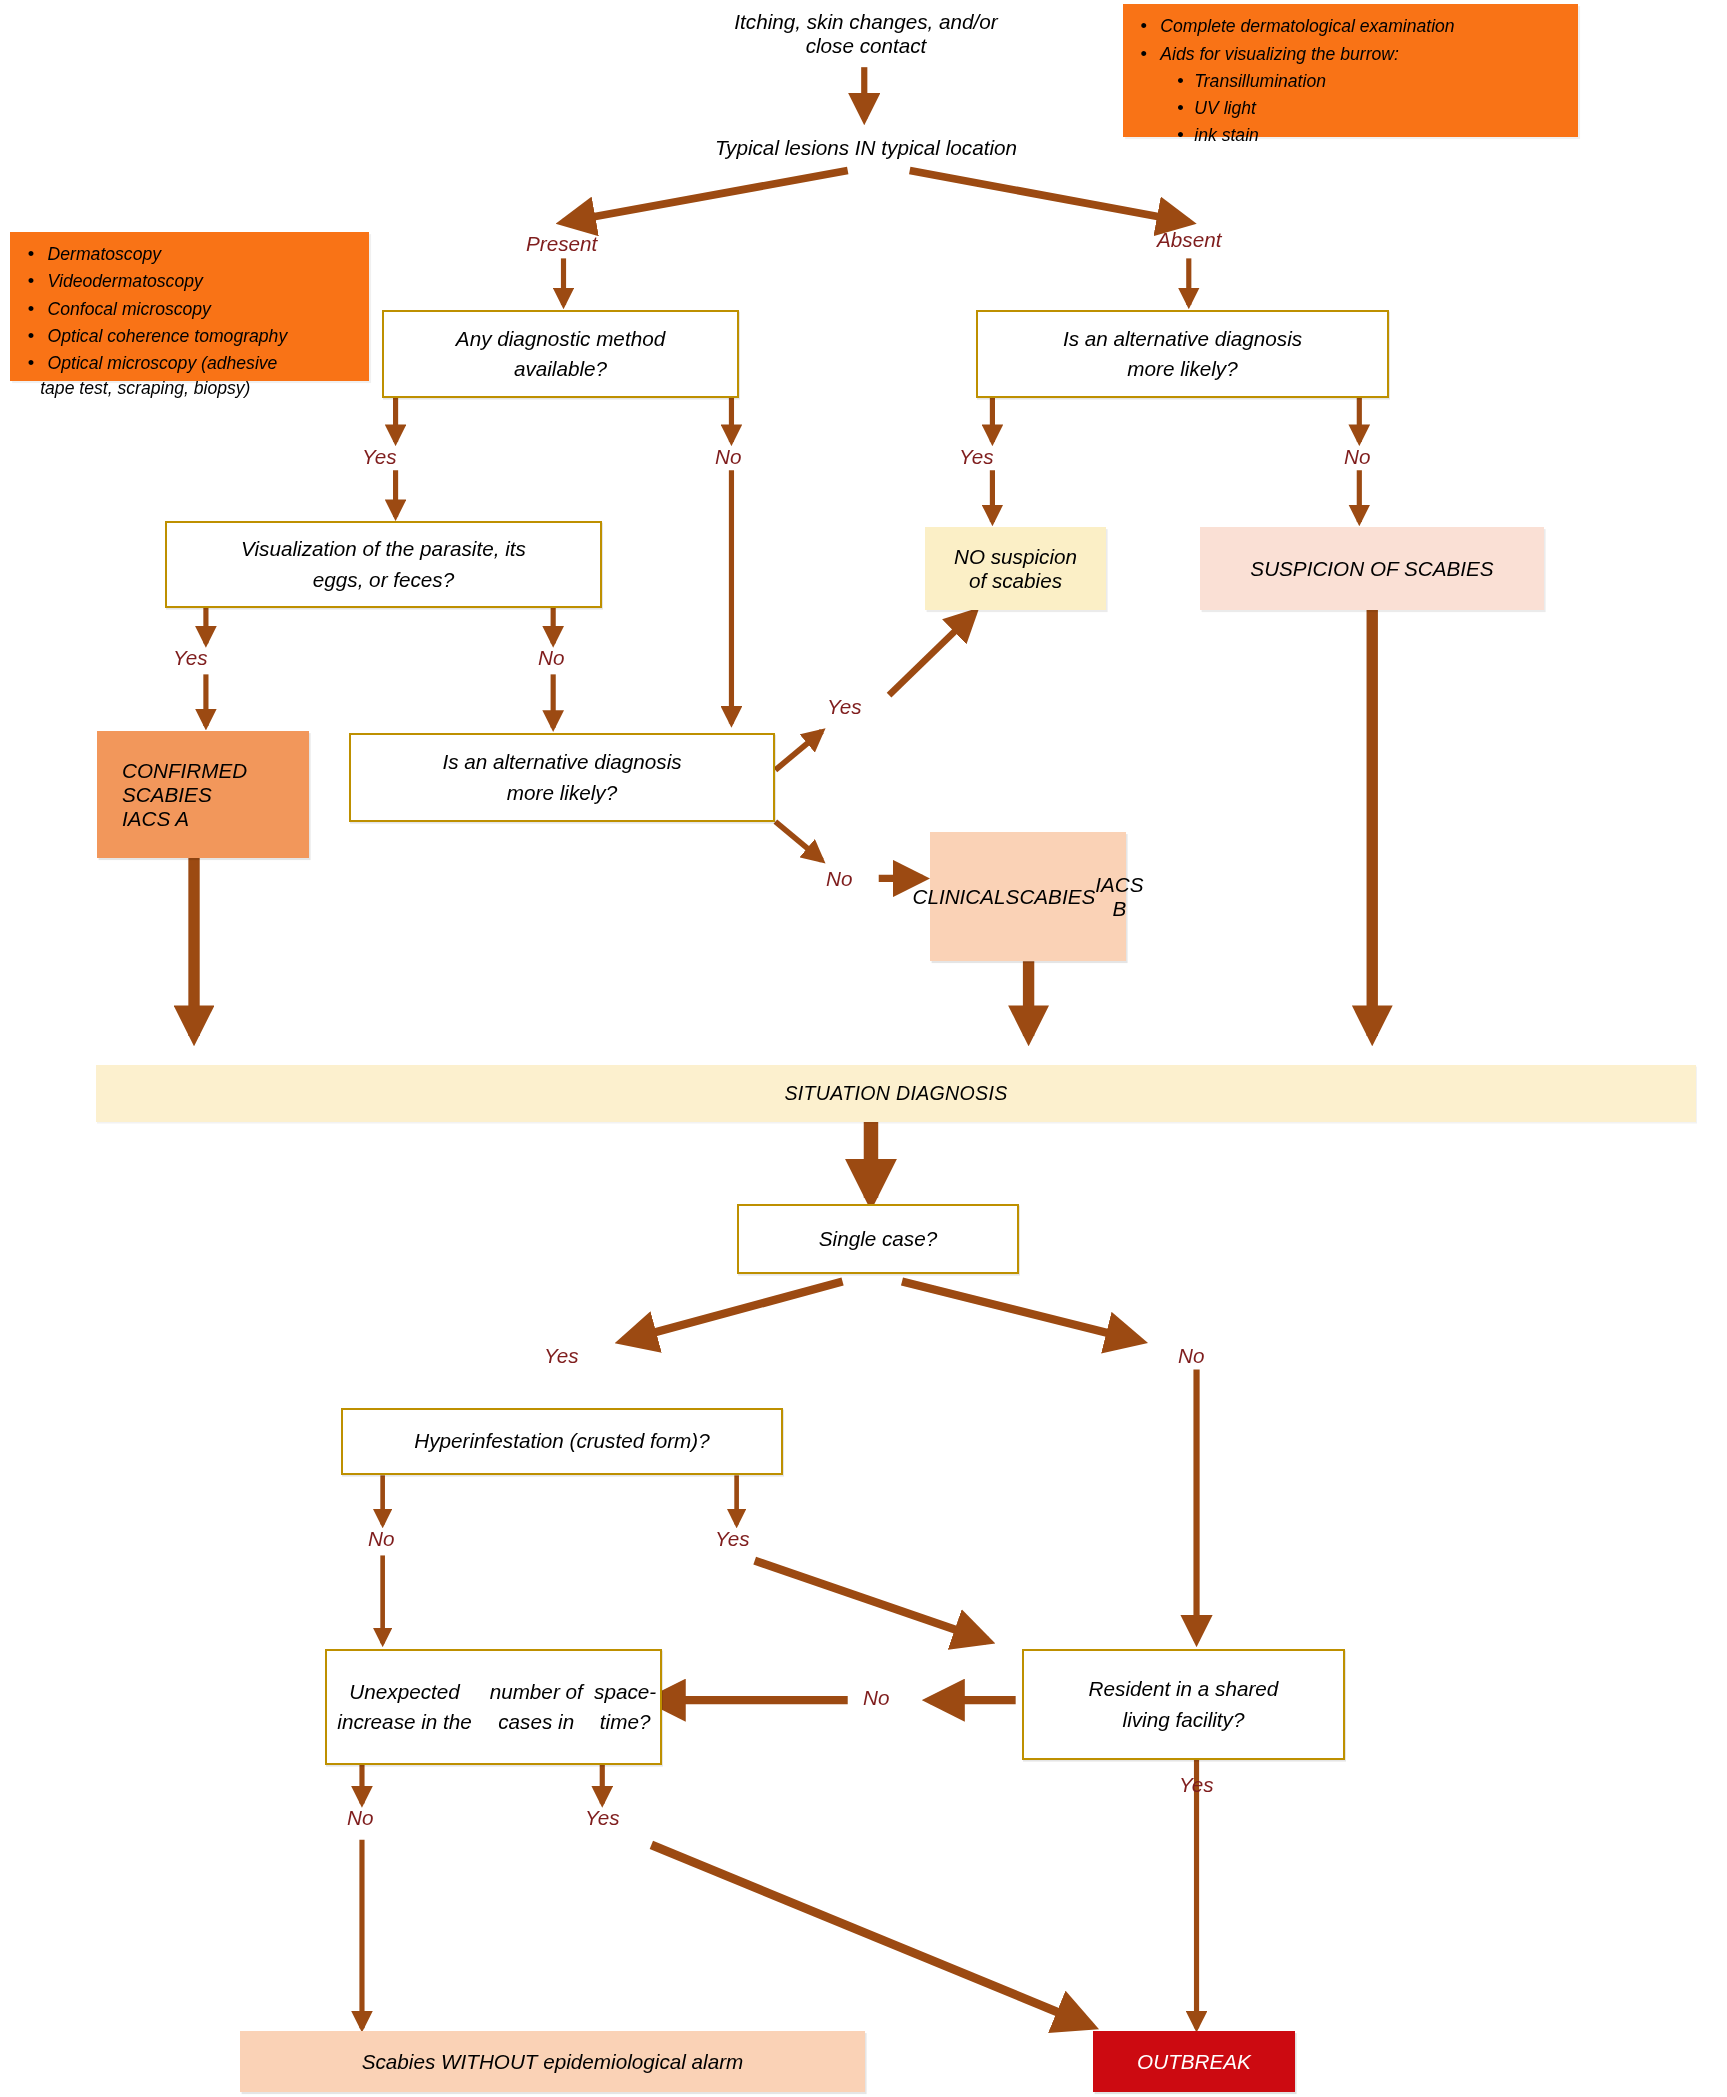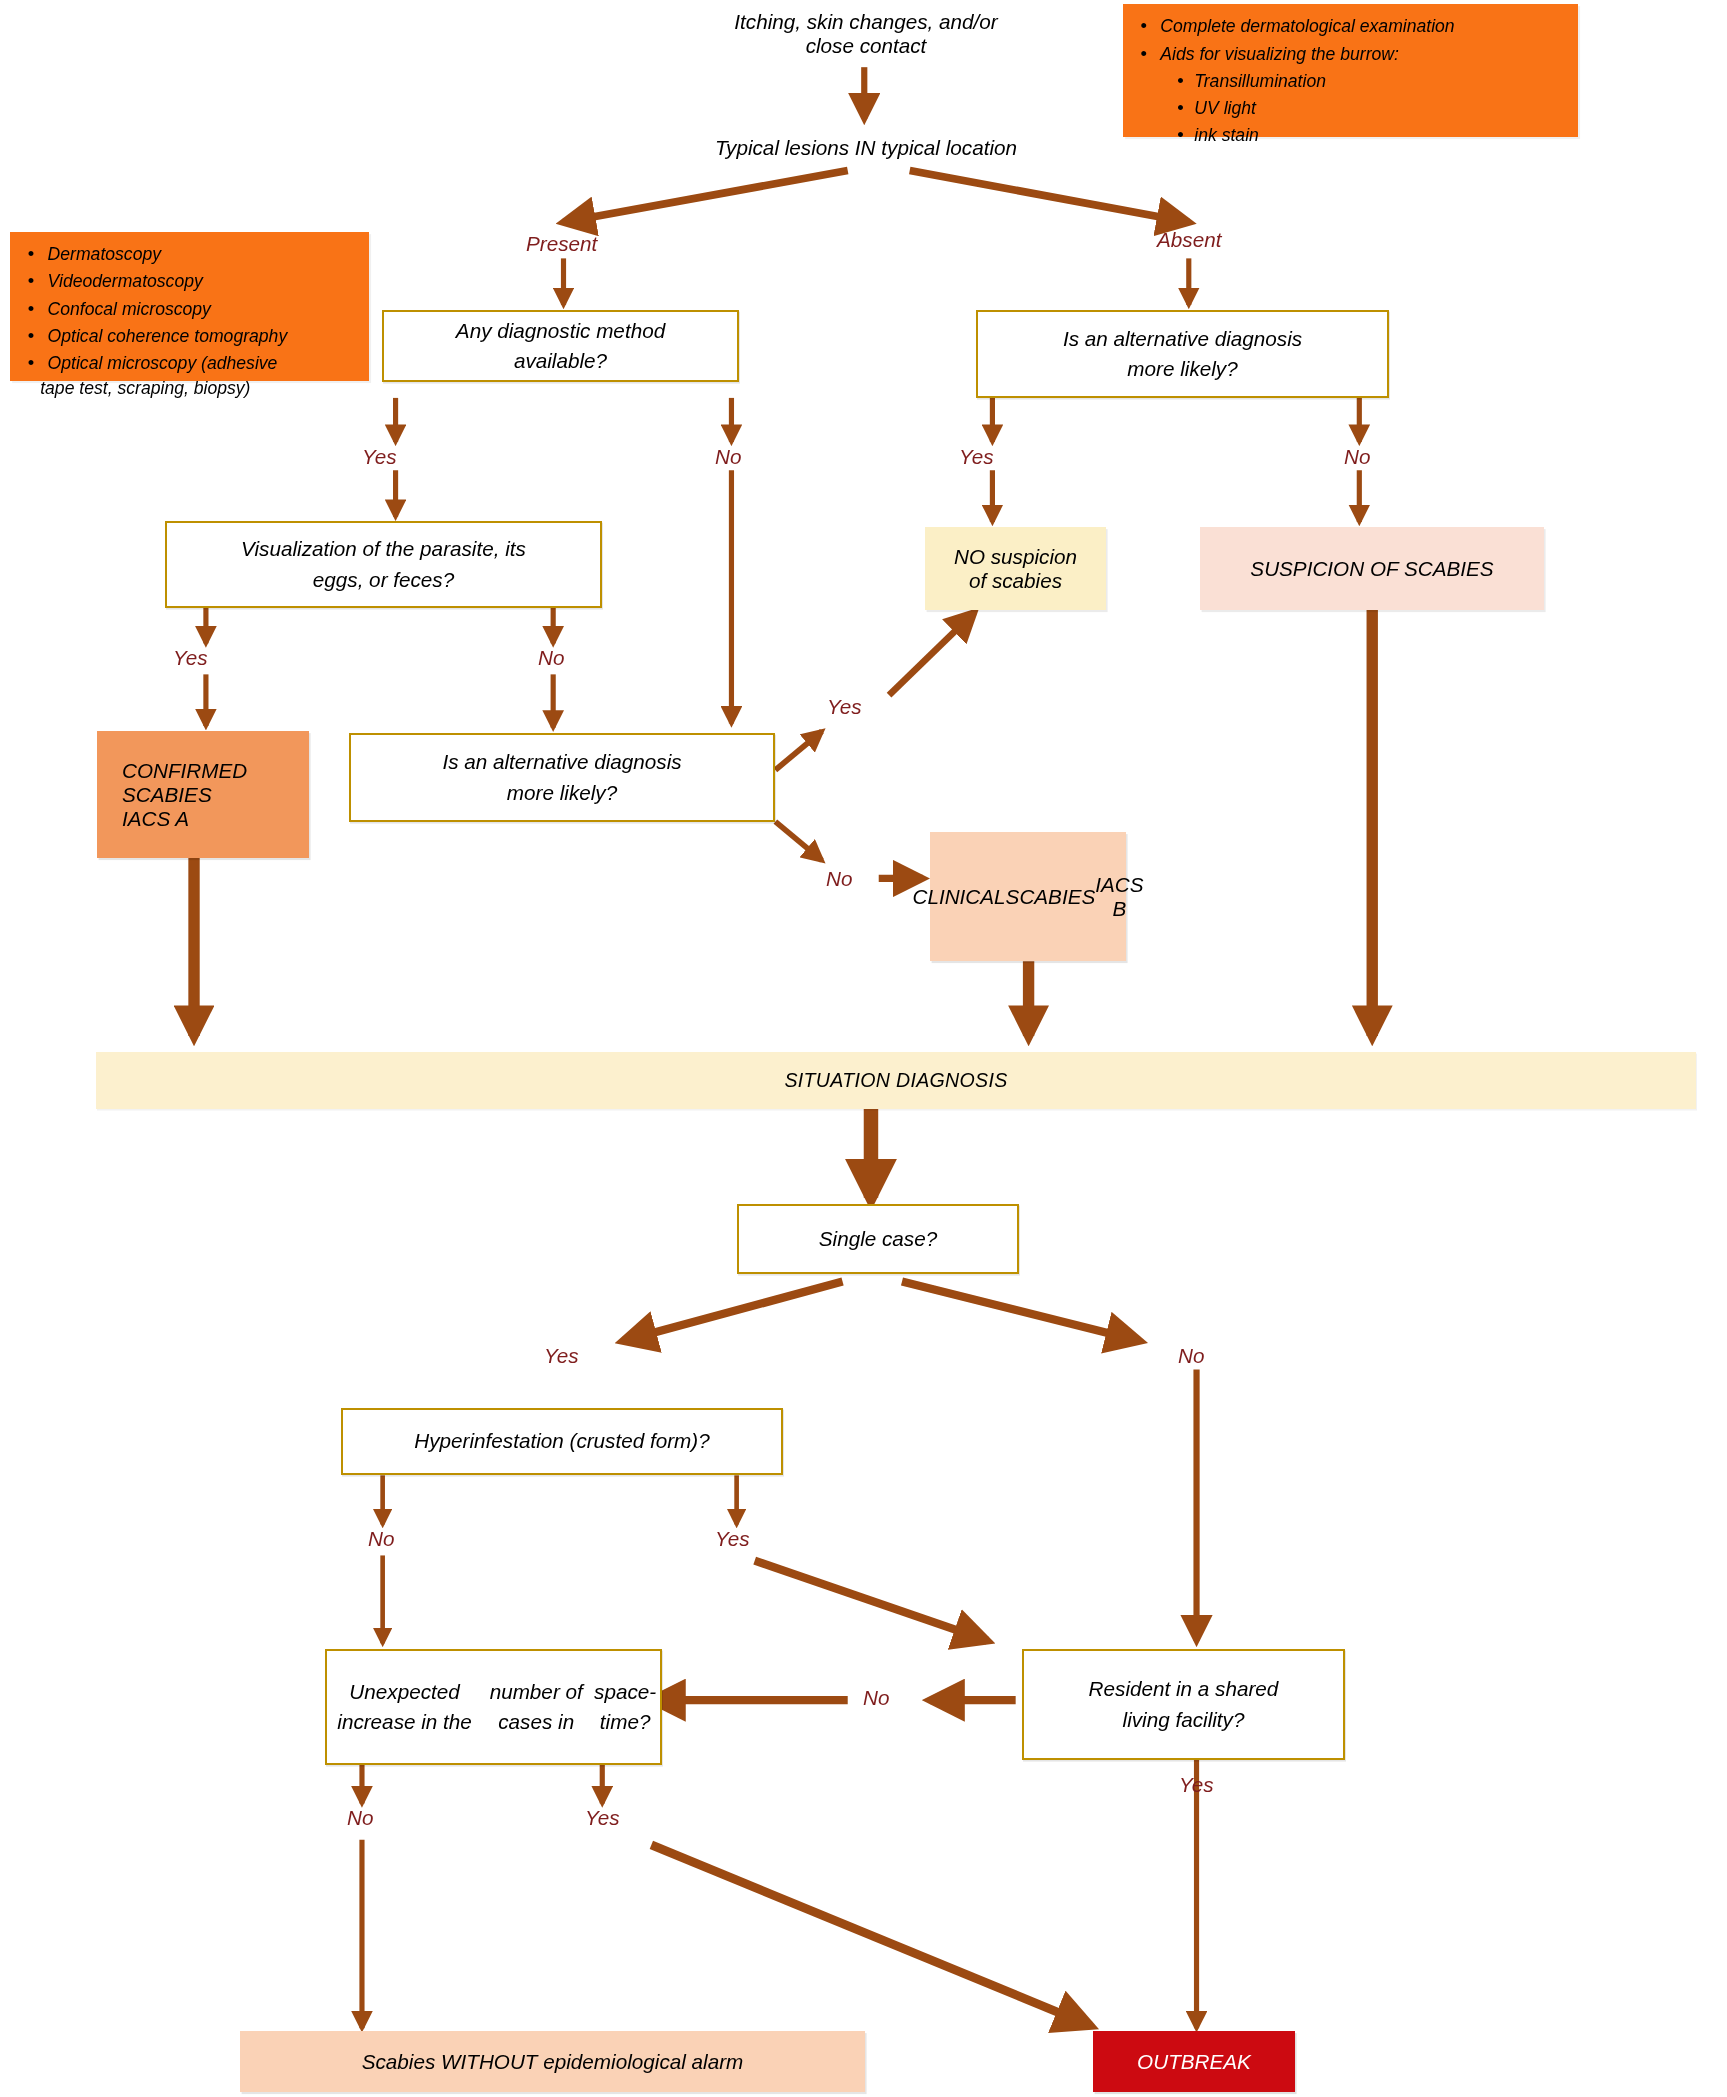--- a/index.html
+++ b/index.html
@@ -46,21 +46,21 @@
   
   .banner{background:#FCF0CE;font-style:italic;letter-spacing:0.3px;box-shadow:1px 1.6px 0 rgba(0,0,0,.05);}
   .lbl{position:absolute;color:#7f1d1d;white-space:nowrap;}
 
   
   #arrows{position:absolute;left:0;top:0;width:1728px;height:2097px;pointer-events:none;}
   .ar{stroke:#9C4A12;fill:none;}
   .arfill{fill:#9C4A12;}
 
   .f34{font-size:17.6px;}
-  .f38{font-size:19.6px;}
+  .f38{font-size:19.6px;margin-top:13px;}
   .f40{font-size:20.7px;font-style:italic;}
 </style>
 </head>
 <body>
 
 <div id="stage">
 
   <svg id="arrows" viewBox="0 0 3343 4058" xmlns="http://www.w3.org/2000/svg">
     <defs>
       <marker id="ah" viewBox="0 0 10 10" refX="8" refY="5" markerWidth="5.2" markerHeight="5.2" orient="auto-start-reverse">
@@ -171,21 +171,21 @@
       <li>Confocal microscopy</li>
       <li>Optical coherence tomography</li>
       <li>Optical microscopy (adhesive</li>
       <li class="cont">tape test, scraping, biopsy)</li>
     </ul>
   </div>
 
   <div class="lbl f40" style="left:526px;top:232px;">Present</div>
   <div class="lbl f40" style="left:1157px;top:228px;">Absent</div>
 
-  <div class="node qbox f40" style="left:382px;top:310px;width:357px;height:72px;flex-direction:column;">
+  <div class="node qbox f40" style="left:382px;top:310px;width:357px;height:88px;flex-direction:column;">
     <div>Any diagnostic method</div>
     <div>available?</div>
   </div>
 
   <div class="node qbox f40" style="left:976px;top:310px;width:413px;height:88px;flex-direction:column;">
     <div>Is an alternative diagnosis</div>
     <div>more likely?</div>
   </div>
 
   <div class="lbl f40" style="left:362px;top:445px;">Yes</div>

